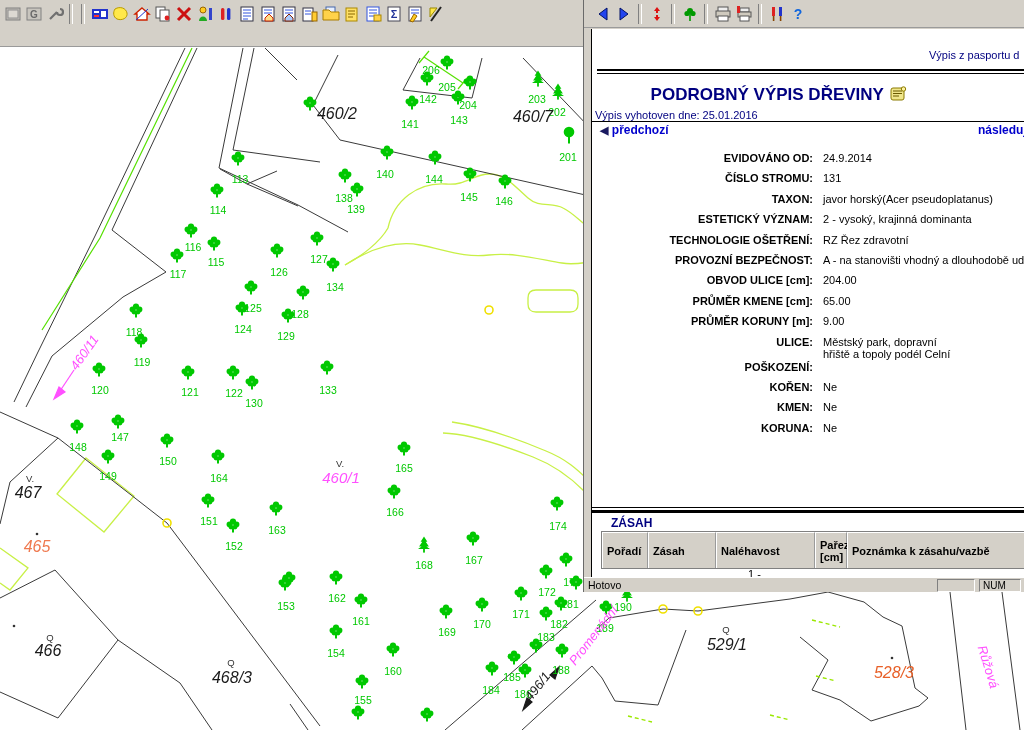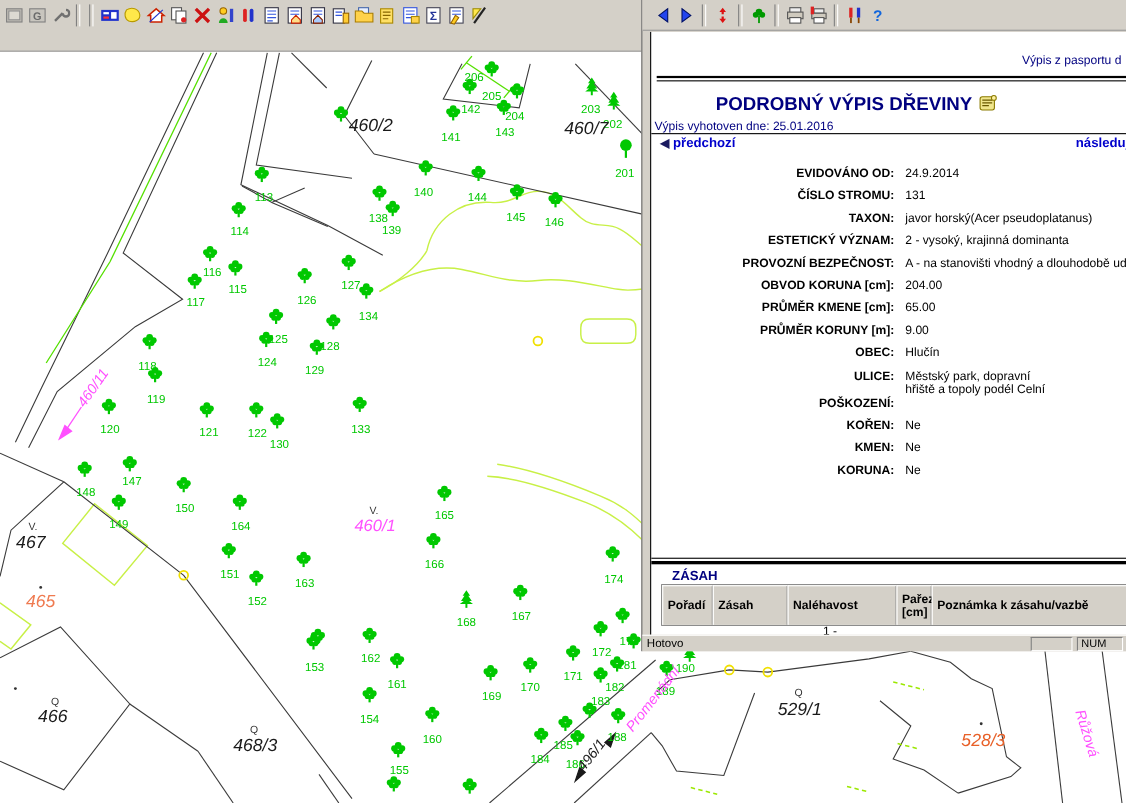--- a/index.html
+++ b/index.html
@@ -994,38 +994,38 @@
           </div>
           <div class="frow">
             <div class="flabel">TAXON:</div>
             <div class="fvalue">javor horský(Acer pseudoplatanus)</div>
           </div>
           <div class="frow">
             <div class="flabel">ESTETICKÝ VÝZNAM:</div>
             <div class="fvalue">2 - vysoký, krajinná dominanta</div>
           </div>
           <div class="frow">
+            <div class="flabel">TECHNOLOGIE OŠETŘENÍ:</div>
+            <div class="fvalue">RZ Řez zdravotní</div>
+          </div>
+          <div class="frow">
             <div class="flabel">PROVOZNÍ BEZPEČNOST:</div>
             <div class="fvalue">A - na stanovišti vhodný a dlouhodobě udržite</div>
           </div>
           <div class="frow">
-            <div class="flabel">OBVOD KORUNA [cm]:</div>
+            <div class="flabel">OBVOD ULICE [cm]:</div>
             <div class="fvalue">204.00</div>
           </div>
           <div class="frow">
             <div class="flabel">PRŮMĚR KMENE [cm]:</div>
             <div class="fvalue">65.00</div>
           </div>
           <div class="frow">
             <div class="flabel">PRŮMĚR KORUNY [m]:</div>
             <div class="fvalue">9.00</div>
-          </div>
-          <div class="frow">
-            <div class="flabel">OBEC:</div>
-            <div class="fvalue">Hlučín</div>
           </div>
           <div class="frow">
             <div class="flabel">ULICE:</div>
             <div class="fvalue wrap">Městský park, dopravní hřiště a topoly podél Celní</div>
           </div>
           <div class="frow">
             <div class="flabel">POŠKOZENÍ:</div>
             <div class="fvalue"></div>
           </div>
           <div class="frow">

